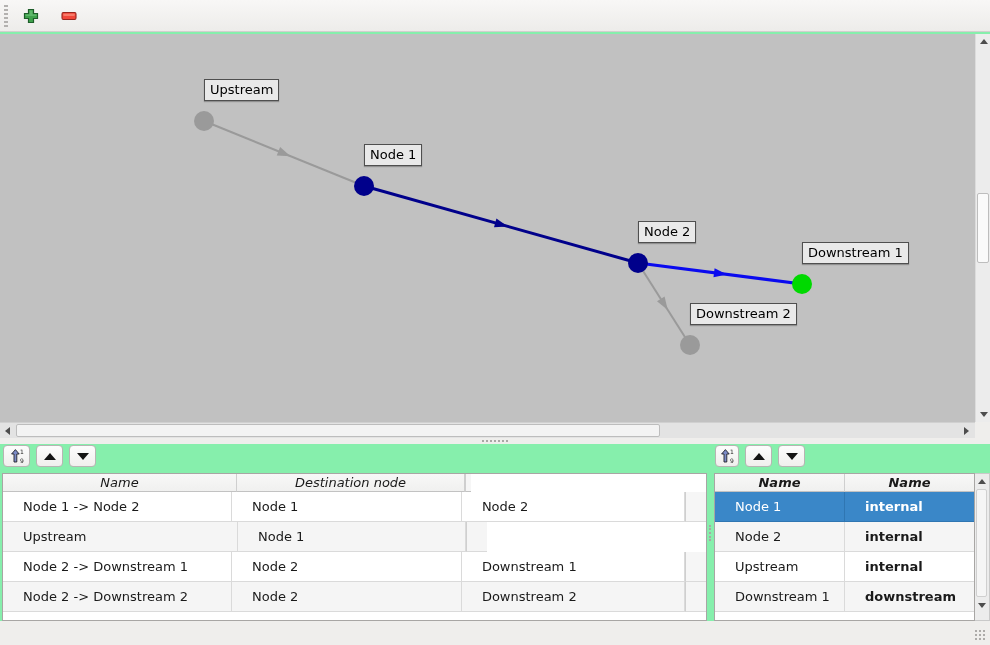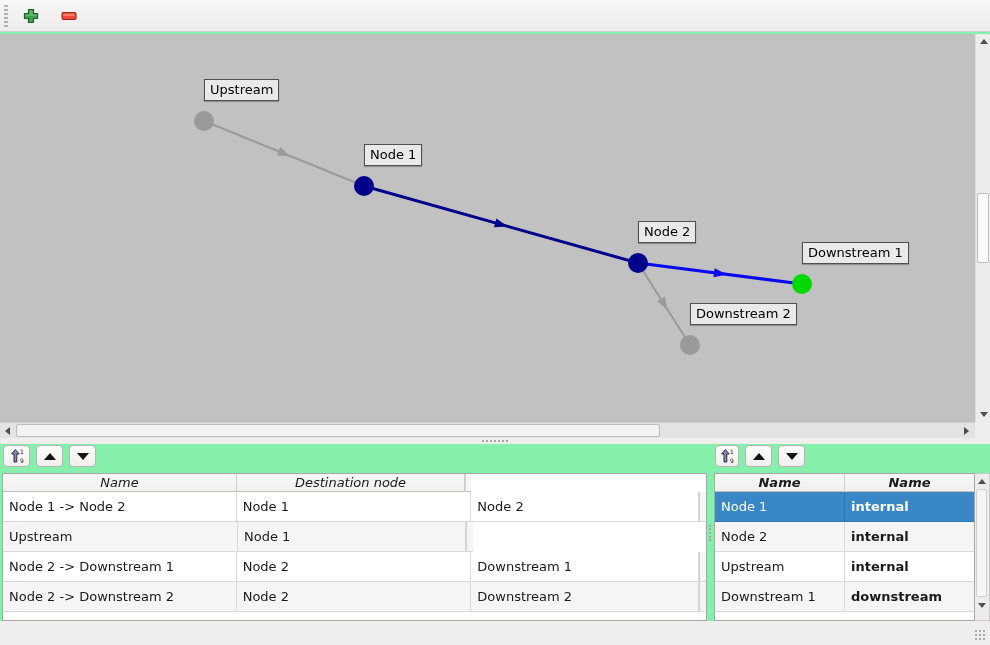--- a/index.html
+++ b/index.html
@@ -99,21 +99,21 @@
     background:linear-gradient(#f8f8f7,#f0f0ef);
     border-right:1px solid #cfcfcf;border-bottom:1px solid #c2c2c2;
     display:flex;align-items:center;justify-content:center;
     font-size:13px;overflow:hidden;white-space:nowrap;font-style:italic;
   }
   .th:last-child{border-right:none;}
   .trow{display:flex;height:30px;}
   .trow.alt .td{background:#f5f5f5;}
   .td{
     border-right:1px solid #dadada;border-bottom:1px solid #dadada;
-    display:flex;align-items:center;padding-left:6px;
+    display:flex;align-items:center;padding-left:20px;
     font-size:13px;background:#fff;overflow:hidden;white-space:nowrap;
   }
   .td:last-child{border-right:none;}
   .trow.selected .td{background:#3a87c8;color:#fff;border-right-color:#2f76b2;border-bottom-color:#2f76b2;}
   .gutter{background:#f6f6f6;border-left:1px solid #cfcfcf;}
   
   .tb-left .c0{width:234px;}
   .tb-left .c1{width:235px;}
   .tb-left .c2{width:228px;}
   .tb-left .cg{width:6px;}

